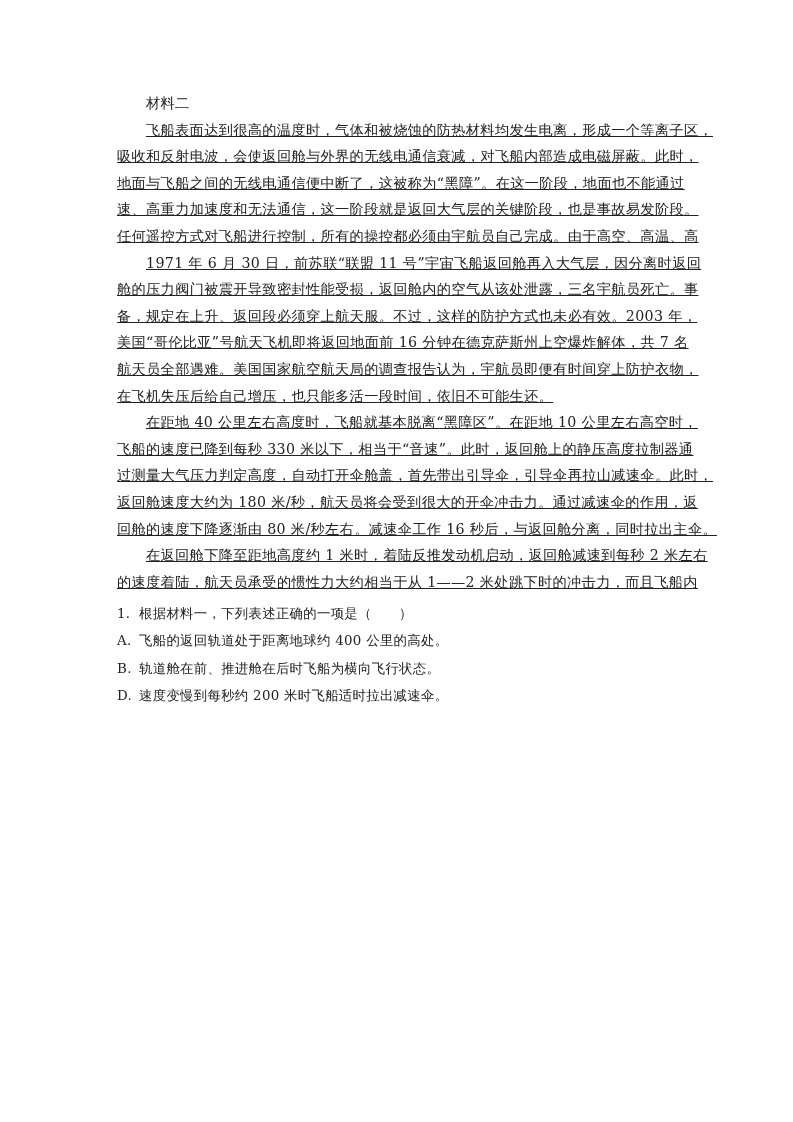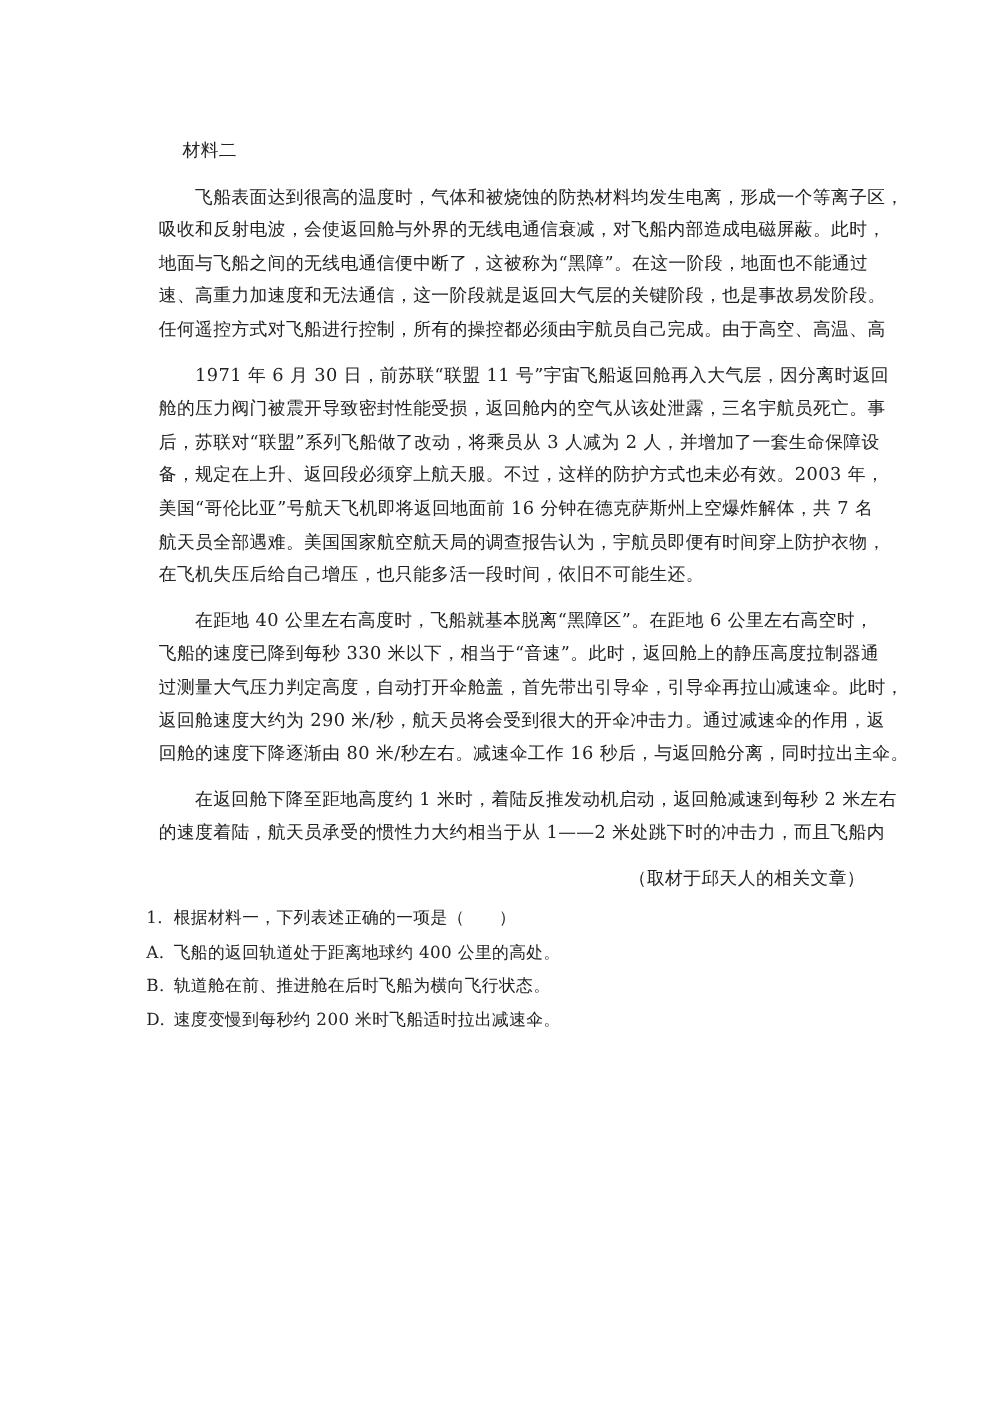--- a/index.html
+++ b/index.html
@@ -1,23 +1,23 @@
 <!DOCTYPE html>
 <html><head>
 <meta charset="utf-8">
 <style>
   html, body { margin: 0; padding: 0; background: #ffffff; }
   body { width: 793px; height: 1122px; position: relative; overflow: hidden;
          font-family: "DejaVu Serif", "Liberation Serif", serif; color: #222; }
-  .page { position: absolute; left: 117px; top: 108px; width: 577px; }
+  .page { position: absolute; left: 117px; top: 90px; width: 577px; }
   .line { font-size: 14.2px; line-height: 26.6px; height: 26.6px; white-space: nowrap;
           letter-spacing: 0.35px; }
   .indent { padding-left: 29px; }
   .heading { margin-bottom: 0; }
-  .para { margin: 10px; }
+  .para { margin: 0; text-decoration: underline; }
   .source { text-align: right; padding-right: 2px; }
   .question { margin-top: 5px; }
   .q-line { font-size: 13.4px; line-height: 27.2px; height: 27.2px; white-space: nowrap; letter-spacing: 0.3px; }
   .opt-key { display: inline-block; width: 22px; }
 </style>
 </head>
 <body>
 
 <div class="page">
   <div class="line indent heading">材料二</div>
@@ -26,41 +26,39 @@
     <div class="line indent">飞船表面达到很高的温度时，气体和被烧蚀的防热材料均发生电离，形成一个等离子区，</div>
     <div class="line">吸收和反射电波，会使返回舱与外界的无线电通信衰减，对飞船内部造成电磁屏蔽。此时，</div>
     <div class="line">地面与飞船之间的无线电通信便中断了，这被称为“黑障”。在这一阶段，地面也不能通过</div>
     <div class="line">速、高重力加速度和无法通信，这一阶段就是返回大气层的关键阶段，也是事故易发阶段。</div>
     <div class="line">任何遥控方式对飞船进行控制，所有的操控都必须由宇航员自己完成。由于高空、高温、高</div>
   </div>
 
   <div class="para">
     <div class="line indent">1971 年 6 月 30 日，前苏联“联盟 11 号”宇宙飞船返回舱再入大气层，因分离时返回</div>
     <div class="line">舱的压力阀门被震开导致密封性能受损，返回舱内的空气从该处泄露，三名宇航员死亡。事</div>
-    <div class="line">后，苏联对“联盟”系列飞船做了改动，将乘员从 3 人减为 2 人，并增加了一套生命保障设</div>
     <div class="line">备，规定在上升、返回段必须穿上航天服。不过，这样的防护方式也未必有效。2003 年，</div>
     <div class="line">美国“哥伦比亚”号航天飞机即将返回地面前 16 分钟在德克萨斯州上空爆炸解体，共 7 名</div>
     <div class="line">航天员全部遇难。美国国家航空航天局的调查报告认为，宇航员即便有时间穿上防护衣物，</div>
     <div class="line">在飞机失压后给自己增压，也只能多活一段时间，依旧不可能生还。</div>
   </div>
 
   <div class="para">
-    <div class="line indent">在距地 40 公里左右高度时，飞船就基本脱离“黑障区”。在距地 6 公里左右高空时，</div>
+    <div class="line indent">在距地 40 公里左右高度时，飞船就基本脱离“黑障区”。在距地 10 公里左右高空时，</div>
     <div class="line">飞船的速度已降到每秒 330 米以下，相当于“音速”。此时，返回舱上的静压高度拉制器通</div>
     <div class="line">过测量大气压力判定高度，自动打开伞舱盖，首先带出引导伞，引导伞再拉山减速伞。此时，</div>
-    <div class="line">返回舱速度大约为 290 米/秒，航天员将会受到很大的开伞冲击力。通过减速伞的作用，返</div>
+    <div class="line">返回舱速度大约为 180 米/秒，航天员将会受到很大的开伞冲击力。通过减速伞的作用，返</div>
     <div class="line">回舱的速度下降逐渐由 80 米/秒左右。减速伞工作 16 秒后，与返回舱分离，同时拉出主伞。</div>
   </div>
 
   <div class="para">
     <div class="line indent">在返回舱下降至距地高度约 1 米时，着陆反推发动机启动，返回舱减速到每秒 2 米左右</div>
     <div class="line">的速度着陆，航天员承受的惯性力大约相当于从 1——2 米处跳下时的冲击力，而且飞船内</div>
   </div>
 
-  <div class="line source">（取材于邱天人的相关文章）</div>
 
   <div class="question">
     <div class="q-line">
       <span class="opt-key">1.</span><span>根据材料一，下列表述正确的一项是（　　）</span>
     </div>
     <div class="q-line">
       <span class="opt-key">A.</span><span>飞船的返回轨道处于距离地球约 400 公里的高处。</span>
     </div>
     <div class="q-line">
       <span class="opt-key">B.</span><span>轨道舱在前、推进舱在后时飞船为横向飞行状态。</span>

